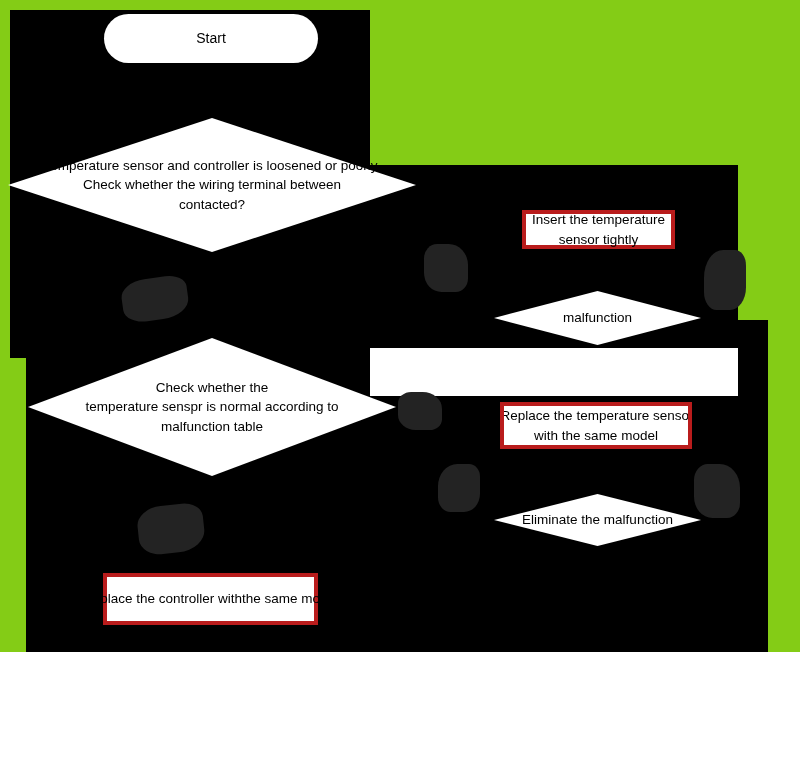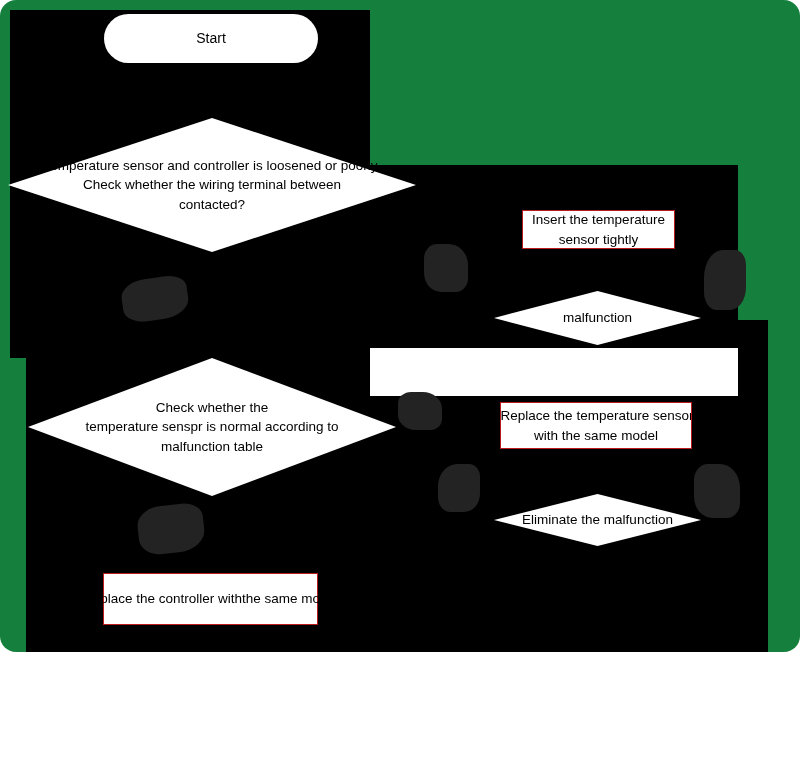--- a/index.html
+++ b/index.html
@@ -1,22 +1,21 @@
 <!DOCTYPE html>
 <html><head>
 <meta charset="utf-8">
 <style>
   html,body{margin:0;padding:0;background:#ffffff;}
   #stage{
     position:relative;
     width:800px;height:652px;
-    background:#15803d;
+    background:#84cc16;
     font-family:"Liberation Sans","DejaVu Sans",sans-serif;
     overflow:hidden;
-    border-radius:16px;
   }
   
   .panel{position:absolute;background:#000000;}
   
   .blob{position:absolute;background:#232323;}
   .blob.r1{border-radius:38% 30% 42% 34%;}
   .blob.r2{border-radius:30% 44% 28% 40%;}
   .blob.r3{border-radius:46% 26% 38% 30%;}
   
   .node{
@@ -28,21 +27,21 @@
     justify-content:center;
     text-align:center;
     box-sizing:border-box;
     line-height:1.42;
   }
   .terminator{
     border-radius:999px;
     font-size:14px;
   }
   .process{
-    border:1px solid #b91c1c;
+    border:4px solid #b91c1c;
     font-size:13.5px;
     white-space:nowrap;
   }
   .process .txt{display:block;}
   .decision{
     background:transparent;
     border:0;
   }
   .decision .dia{
     position:absolute;
@@ -108,21 +107,21 @@
     <span class="txt">sensor tightly</span>
   </div>
 
   <div class="node decision" style="left:494px;top:291px;width:207px;height:54px;">
     <div class="dia"></div>
     <div class="label" style="line-height:1.25;">
       <div>malfunction</div>
     </div>
   </div>
 
-  <div class="node decision" style="left:28px;top:358px;width:368px;height:138px;">
+  <div class="node decision" style="left:28px;top:338px;width:368px;height:138px;">
     <div class="dia"></div>
     <div class="label">
       <div>Check whether the</div>
       <div>temperature senspr is normal according to</div>
       <div>malfunction table</div>
     </div>
   </div>
 
   <div class="node process clip-host" style="left:500px;top:402px;width:192px;height:47px;">
     <div class="overflow-text">

